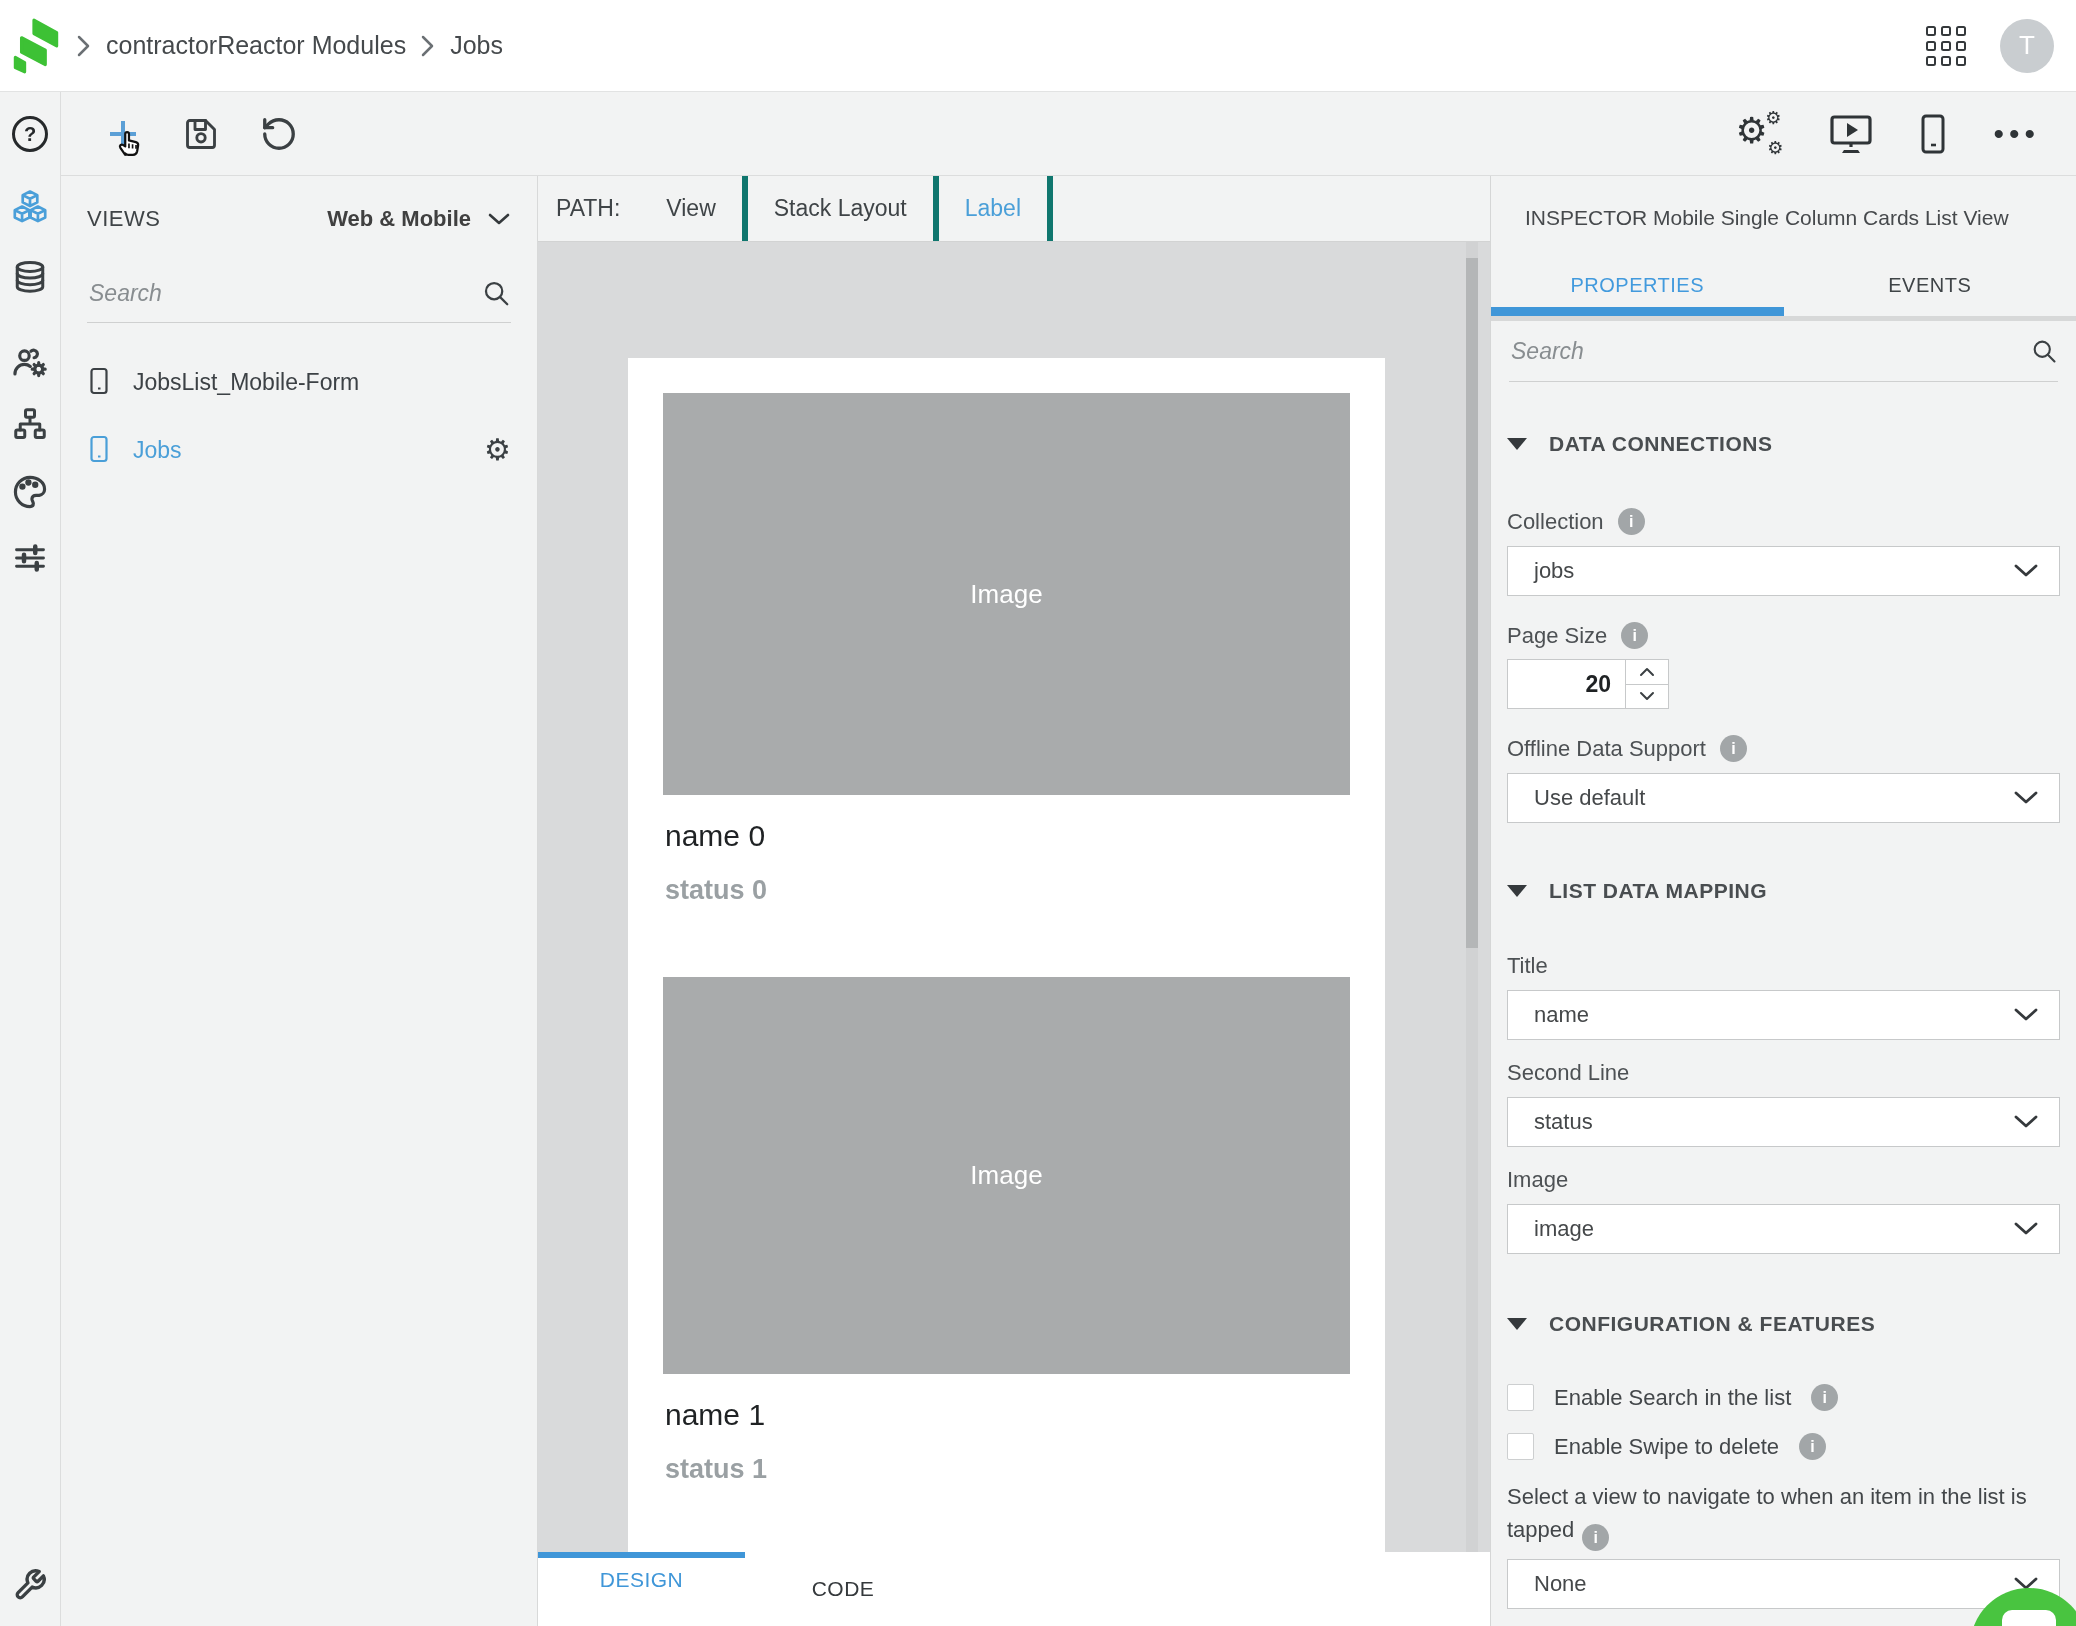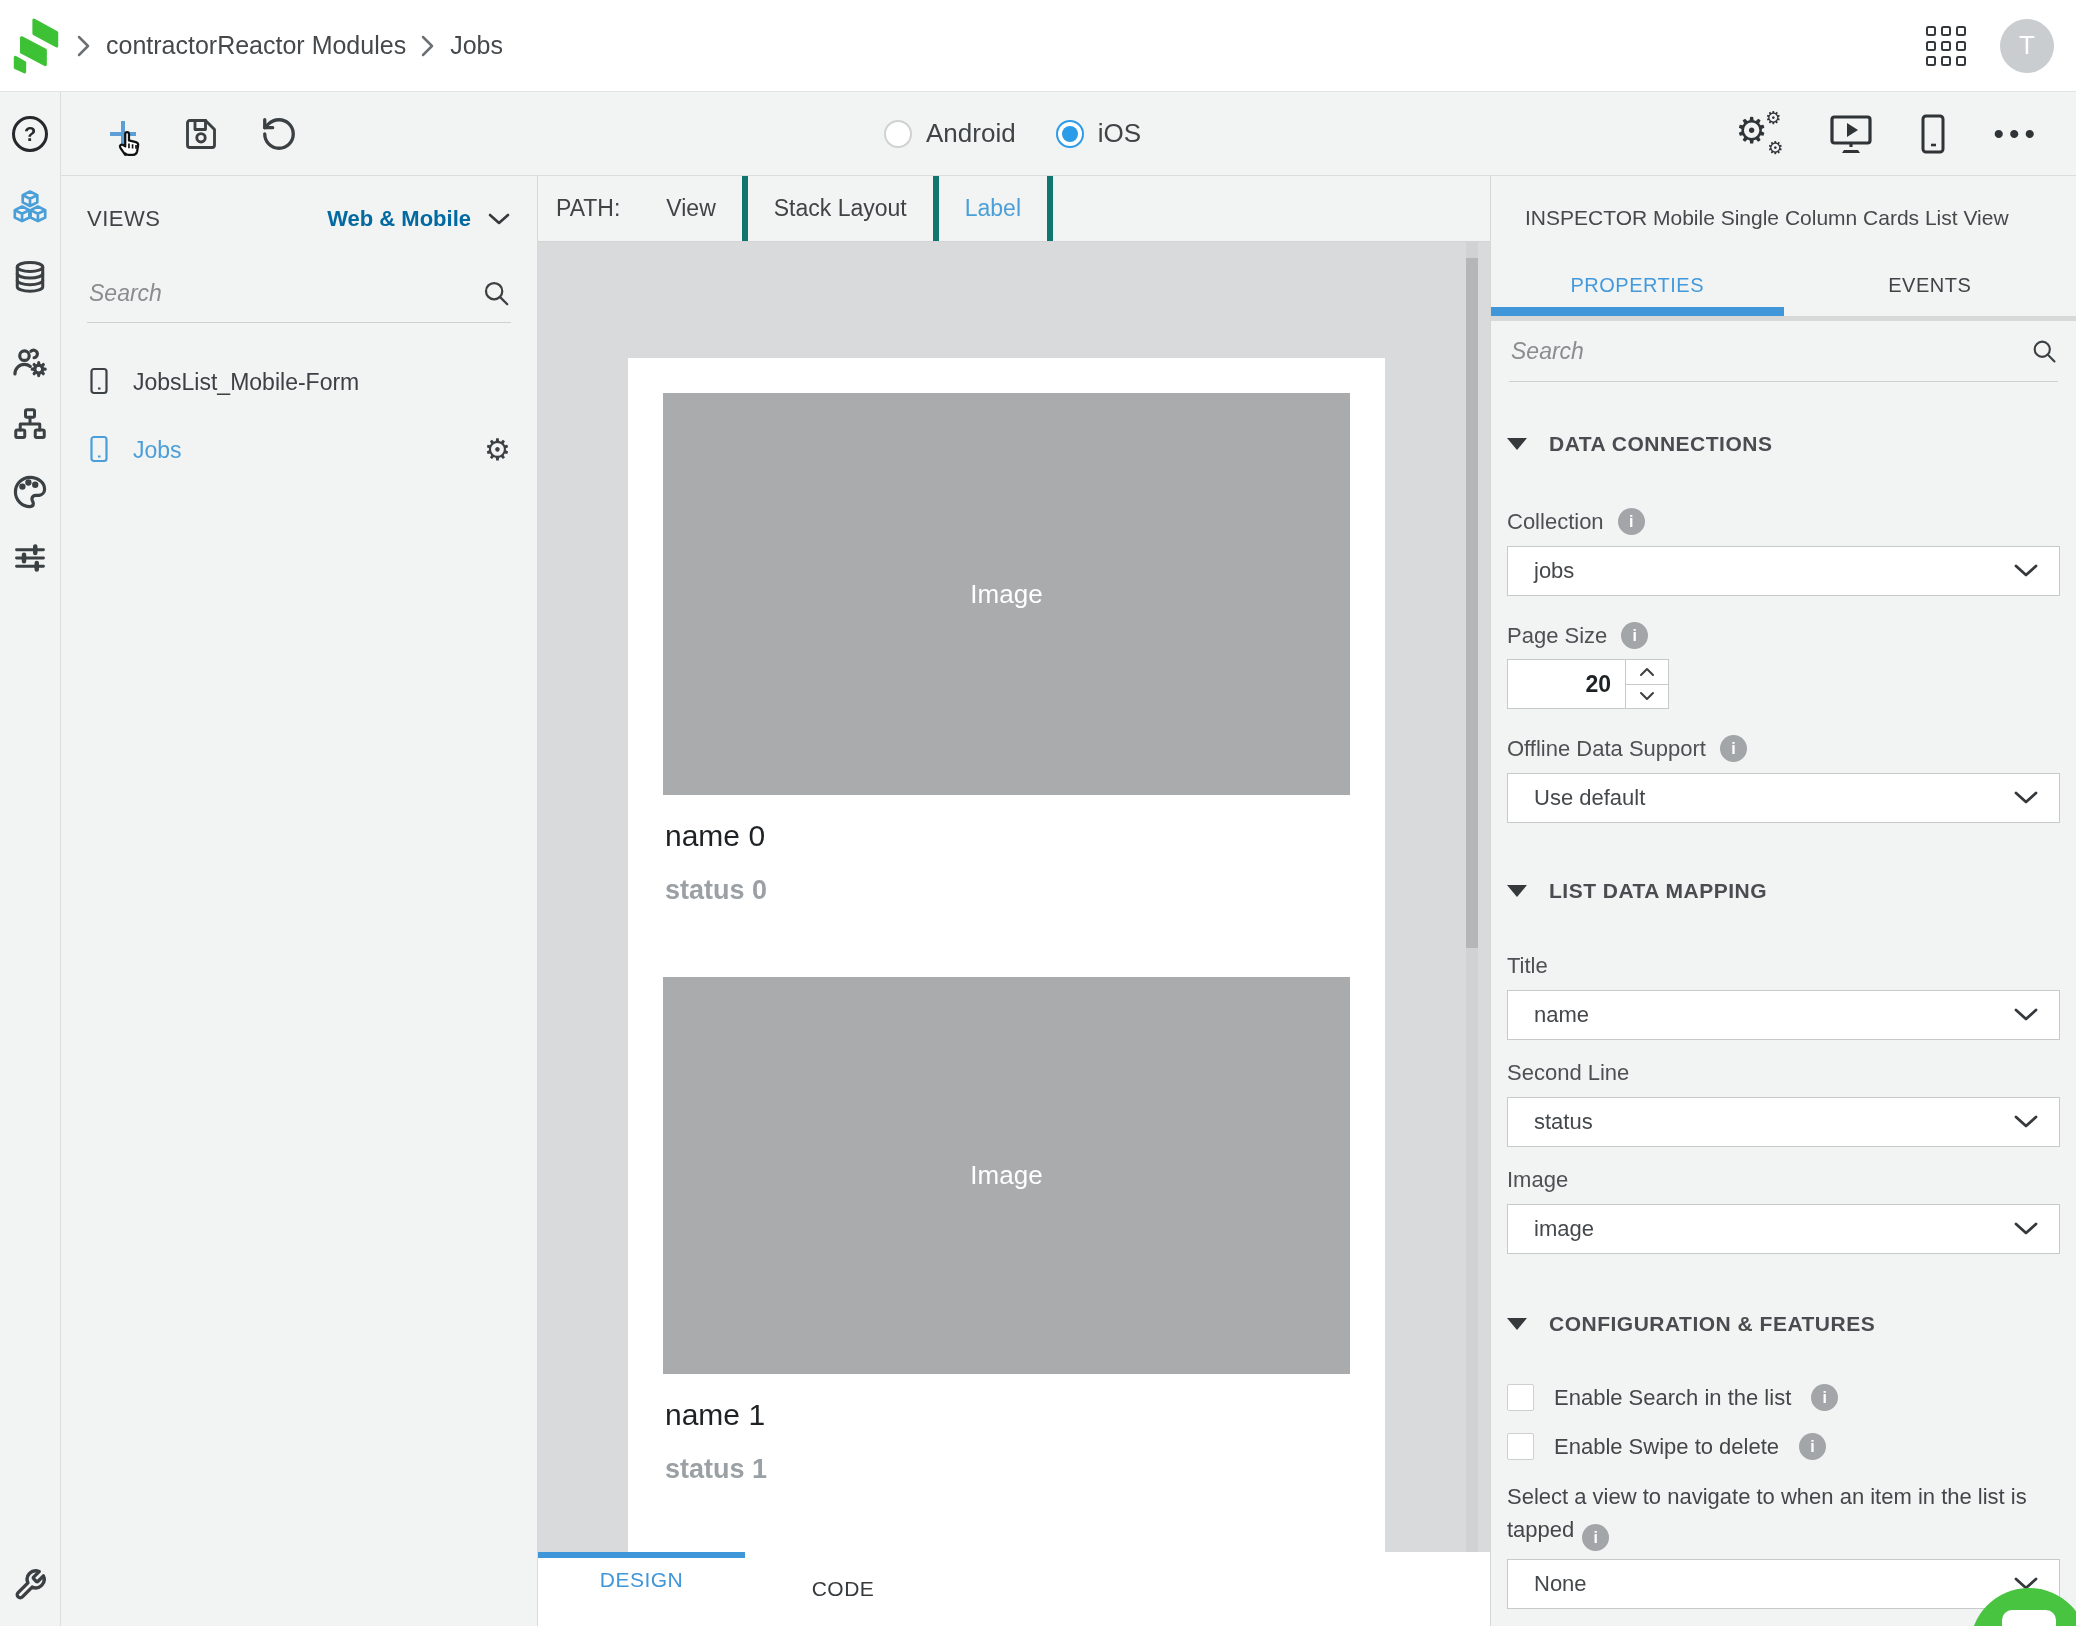--- a/index.html
+++ b/index.html
@@ -48,21 +48,21 @@
   .rail .ric{position:absolute;left:50%;transform:translate(-50%,-50%);cursor:pointer;}
   .help-circle{width:36px;height:36px;border-radius:50%;border:3px solid #26292b;color:#26292b;
                font-size:20px;font-weight:bold;display:flex;align-items:center;justify-content:center;box-sizing:border-box;}
 
   
   .views{position:absolute;left:61px;top:176px;width:477px;bottom:0;background:#f2f3f3;
          border-right:1px solid #d8d9d9;box-sizing:border-box;padding:0 26px;}
   .views-head{margin-top:30px;display:flex;align-items:center;}
   .views-title{font-size:22px;color:#3f4447;letter-spacing:.5px;}
   .views-scope{margin-left:auto;display:flex;align-items:center;gap:16px;cursor:pointer;}
-  .views-scope b{font-size:22px;color:#0369a1;}
+  .views-scope b{font-size:22px;color:#404040;}
   .search-row{margin-top:46px;display:flex;align-items:center;border-bottom:1px solid #cfd0d0;padding-bottom:14px;}
   .search-input{flex:1;border:0;background:transparent;outline:none;font-size:23px;color:#3f4447;
                 font-family:"Liberation Sans",sans-serif;}
   .search-input::placeholder{color:#888d90;font-style:italic;}
   .view-list{margin-top:44px;display:flex;flex-direction:column;gap:38px;}
   .view-item{display:flex;align-items:center;gap:22px;font-size:23px;color:#3c4145;cursor:pointer;}
   .view-item.active{color:#4a9fd8;}
   .view-item .gear{margin-left:auto;font-size:30px;line-height:30px;color:#3b4043;cursor:pointer;}
 
   
@@ -183,30 +183,20 @@
         </svg>
       </div>
       <div class="tb-icon">
         <svg width="38" height="38" viewBox="0 0 24 24" class="stroke" style="stroke-width:2.1">
           <path d="M3 12a9 9 0 1 0 9-9 9.74 9.74 0 0 0-6.74 2.74L3 8"></path>
           <path d="M3 3v5h5"></path>
         </svg>
       </div>
     </div>
 
-    <div class="platform">
-      <div class="radio-row">
-        <span class="radio"></span>
-        <span>Android</span>
-      </div>
-      <div class="radio-row">
-        <span class="radio checked"></span>
-        <span>iOS</span>
-      </div>
-    </div>
 
     <div class="tb-right">
       <div class="gearset">
         <span class="g1">⚙</span>
           <span class="g2">⚙</span>
           <span class="g3">⚙</span>
       </div>
       <div>
         <svg width="44" height="40" viewBox="0 0 44 40">
           <rect x="3" y="3" width="38" height="26" rx="2.5" fill="none" stroke="#2f3437" stroke-width="3.2"></rect>

